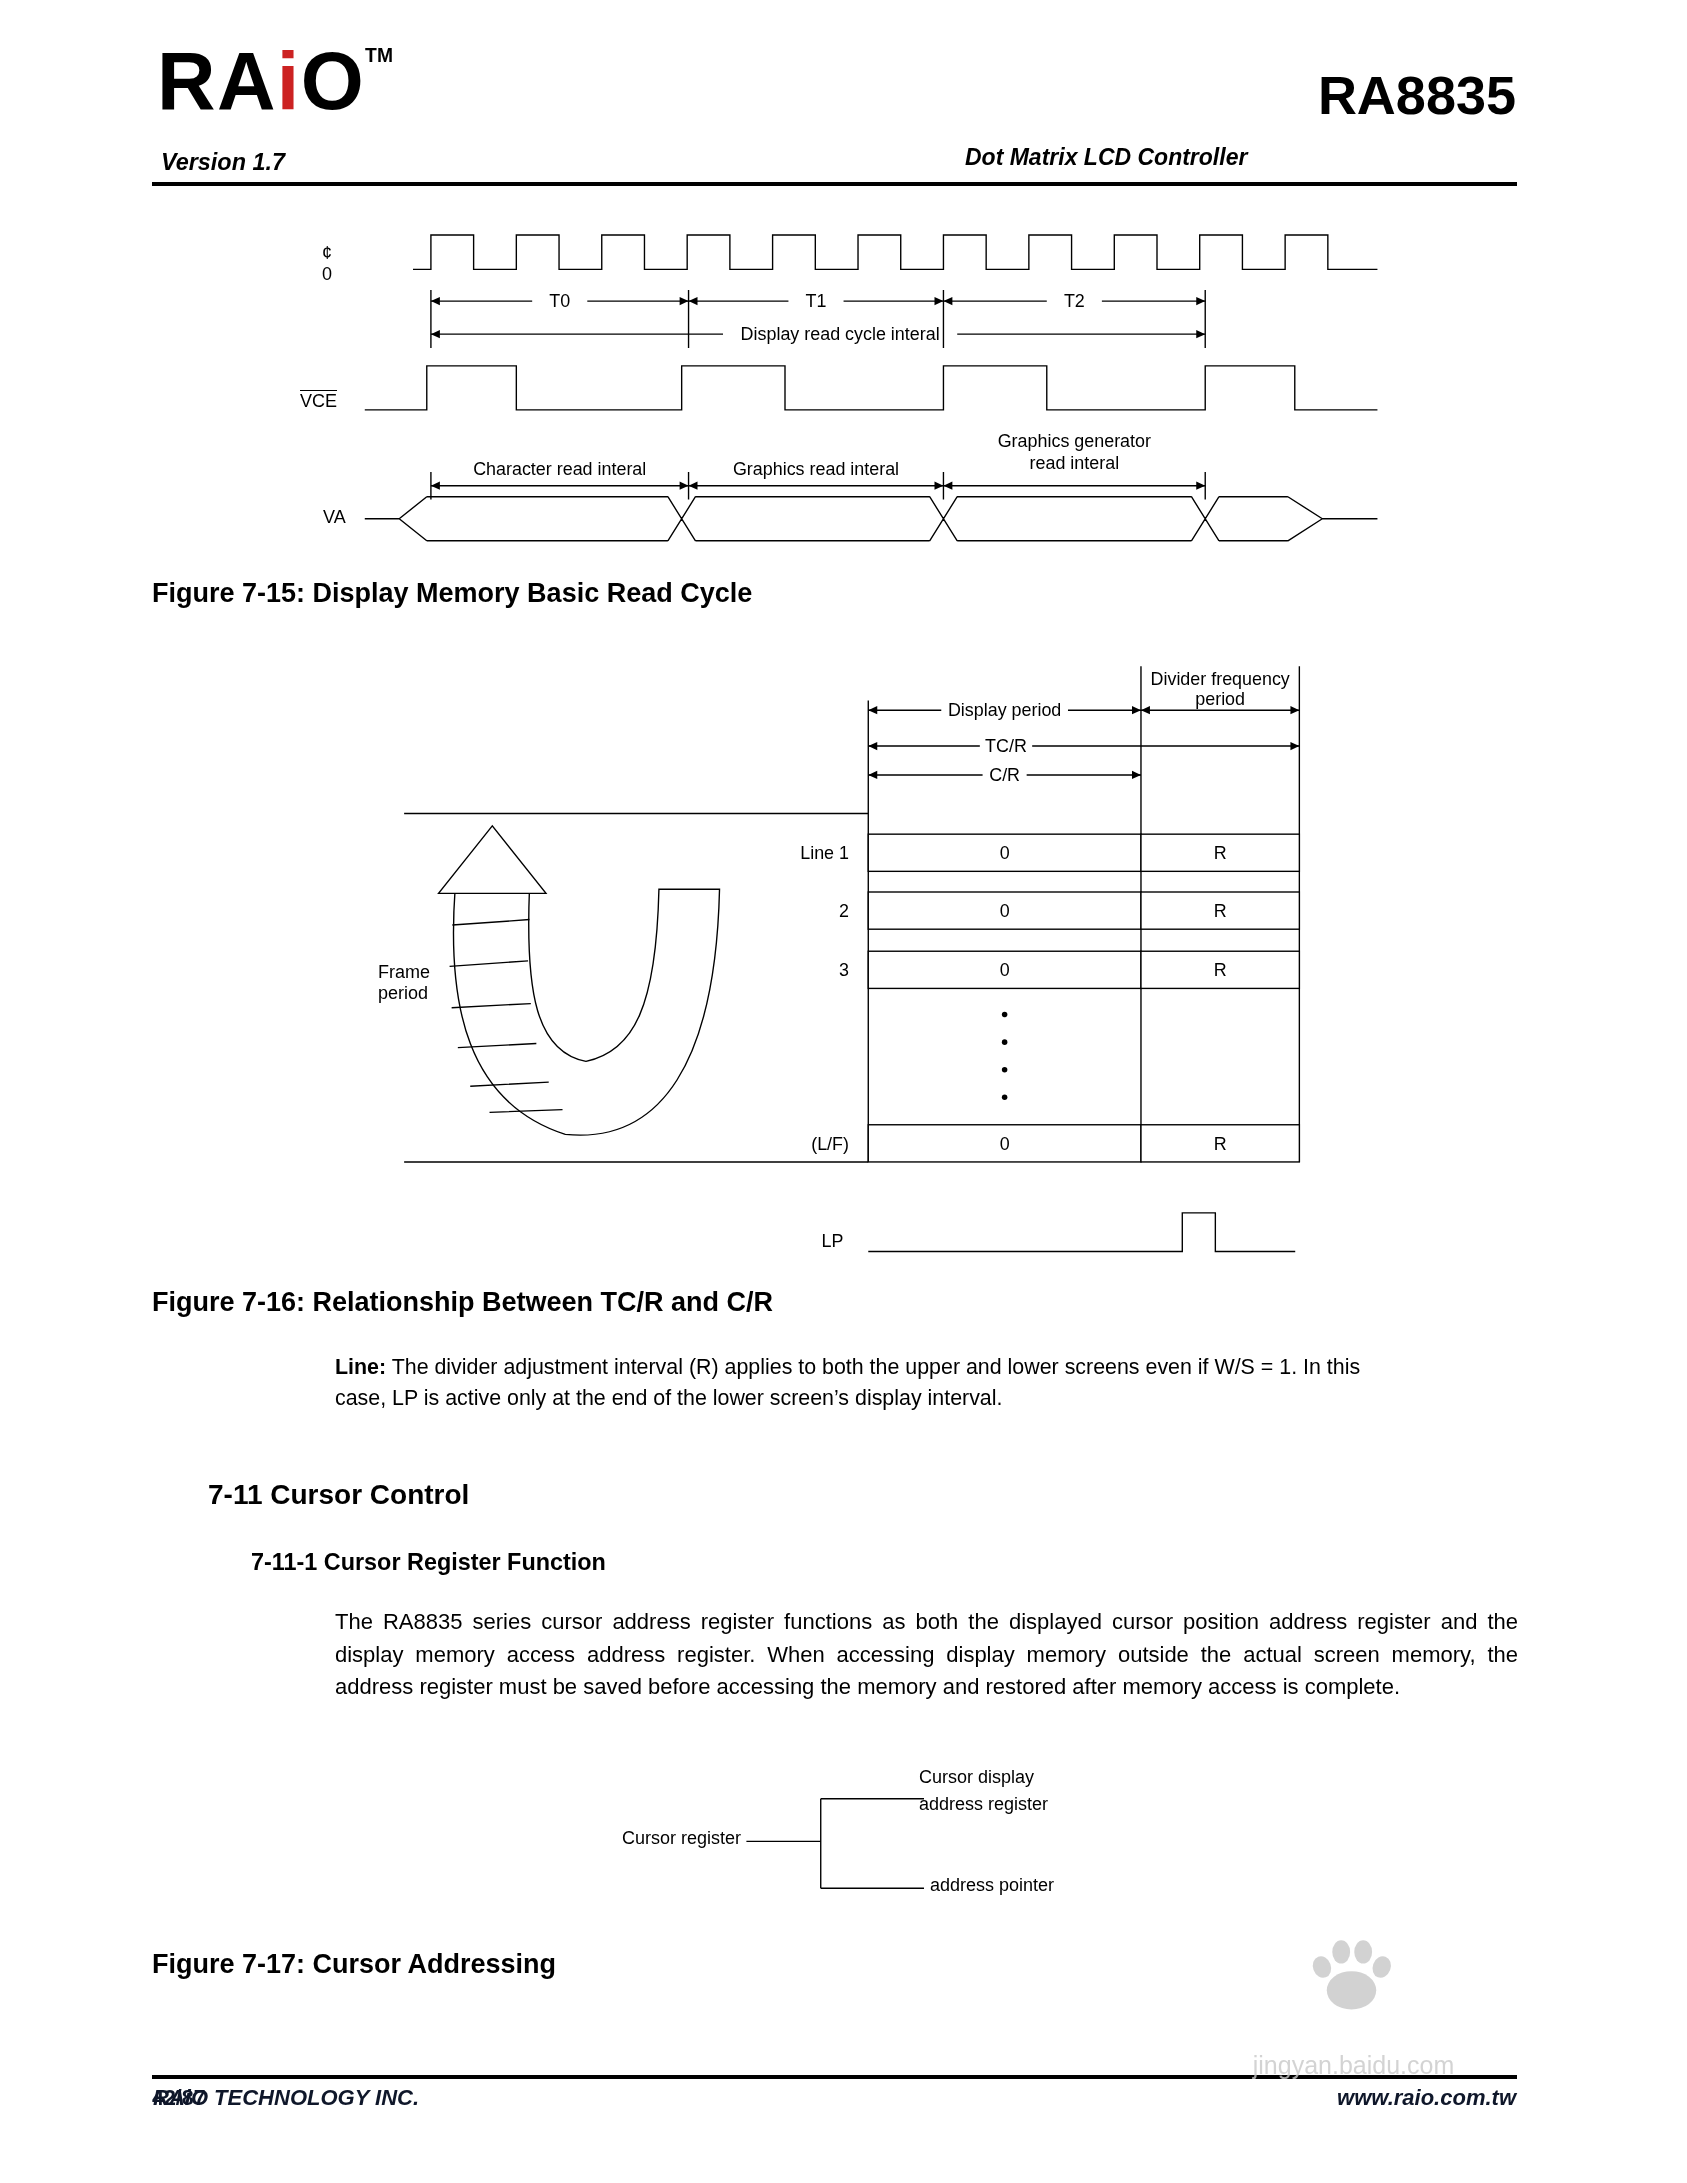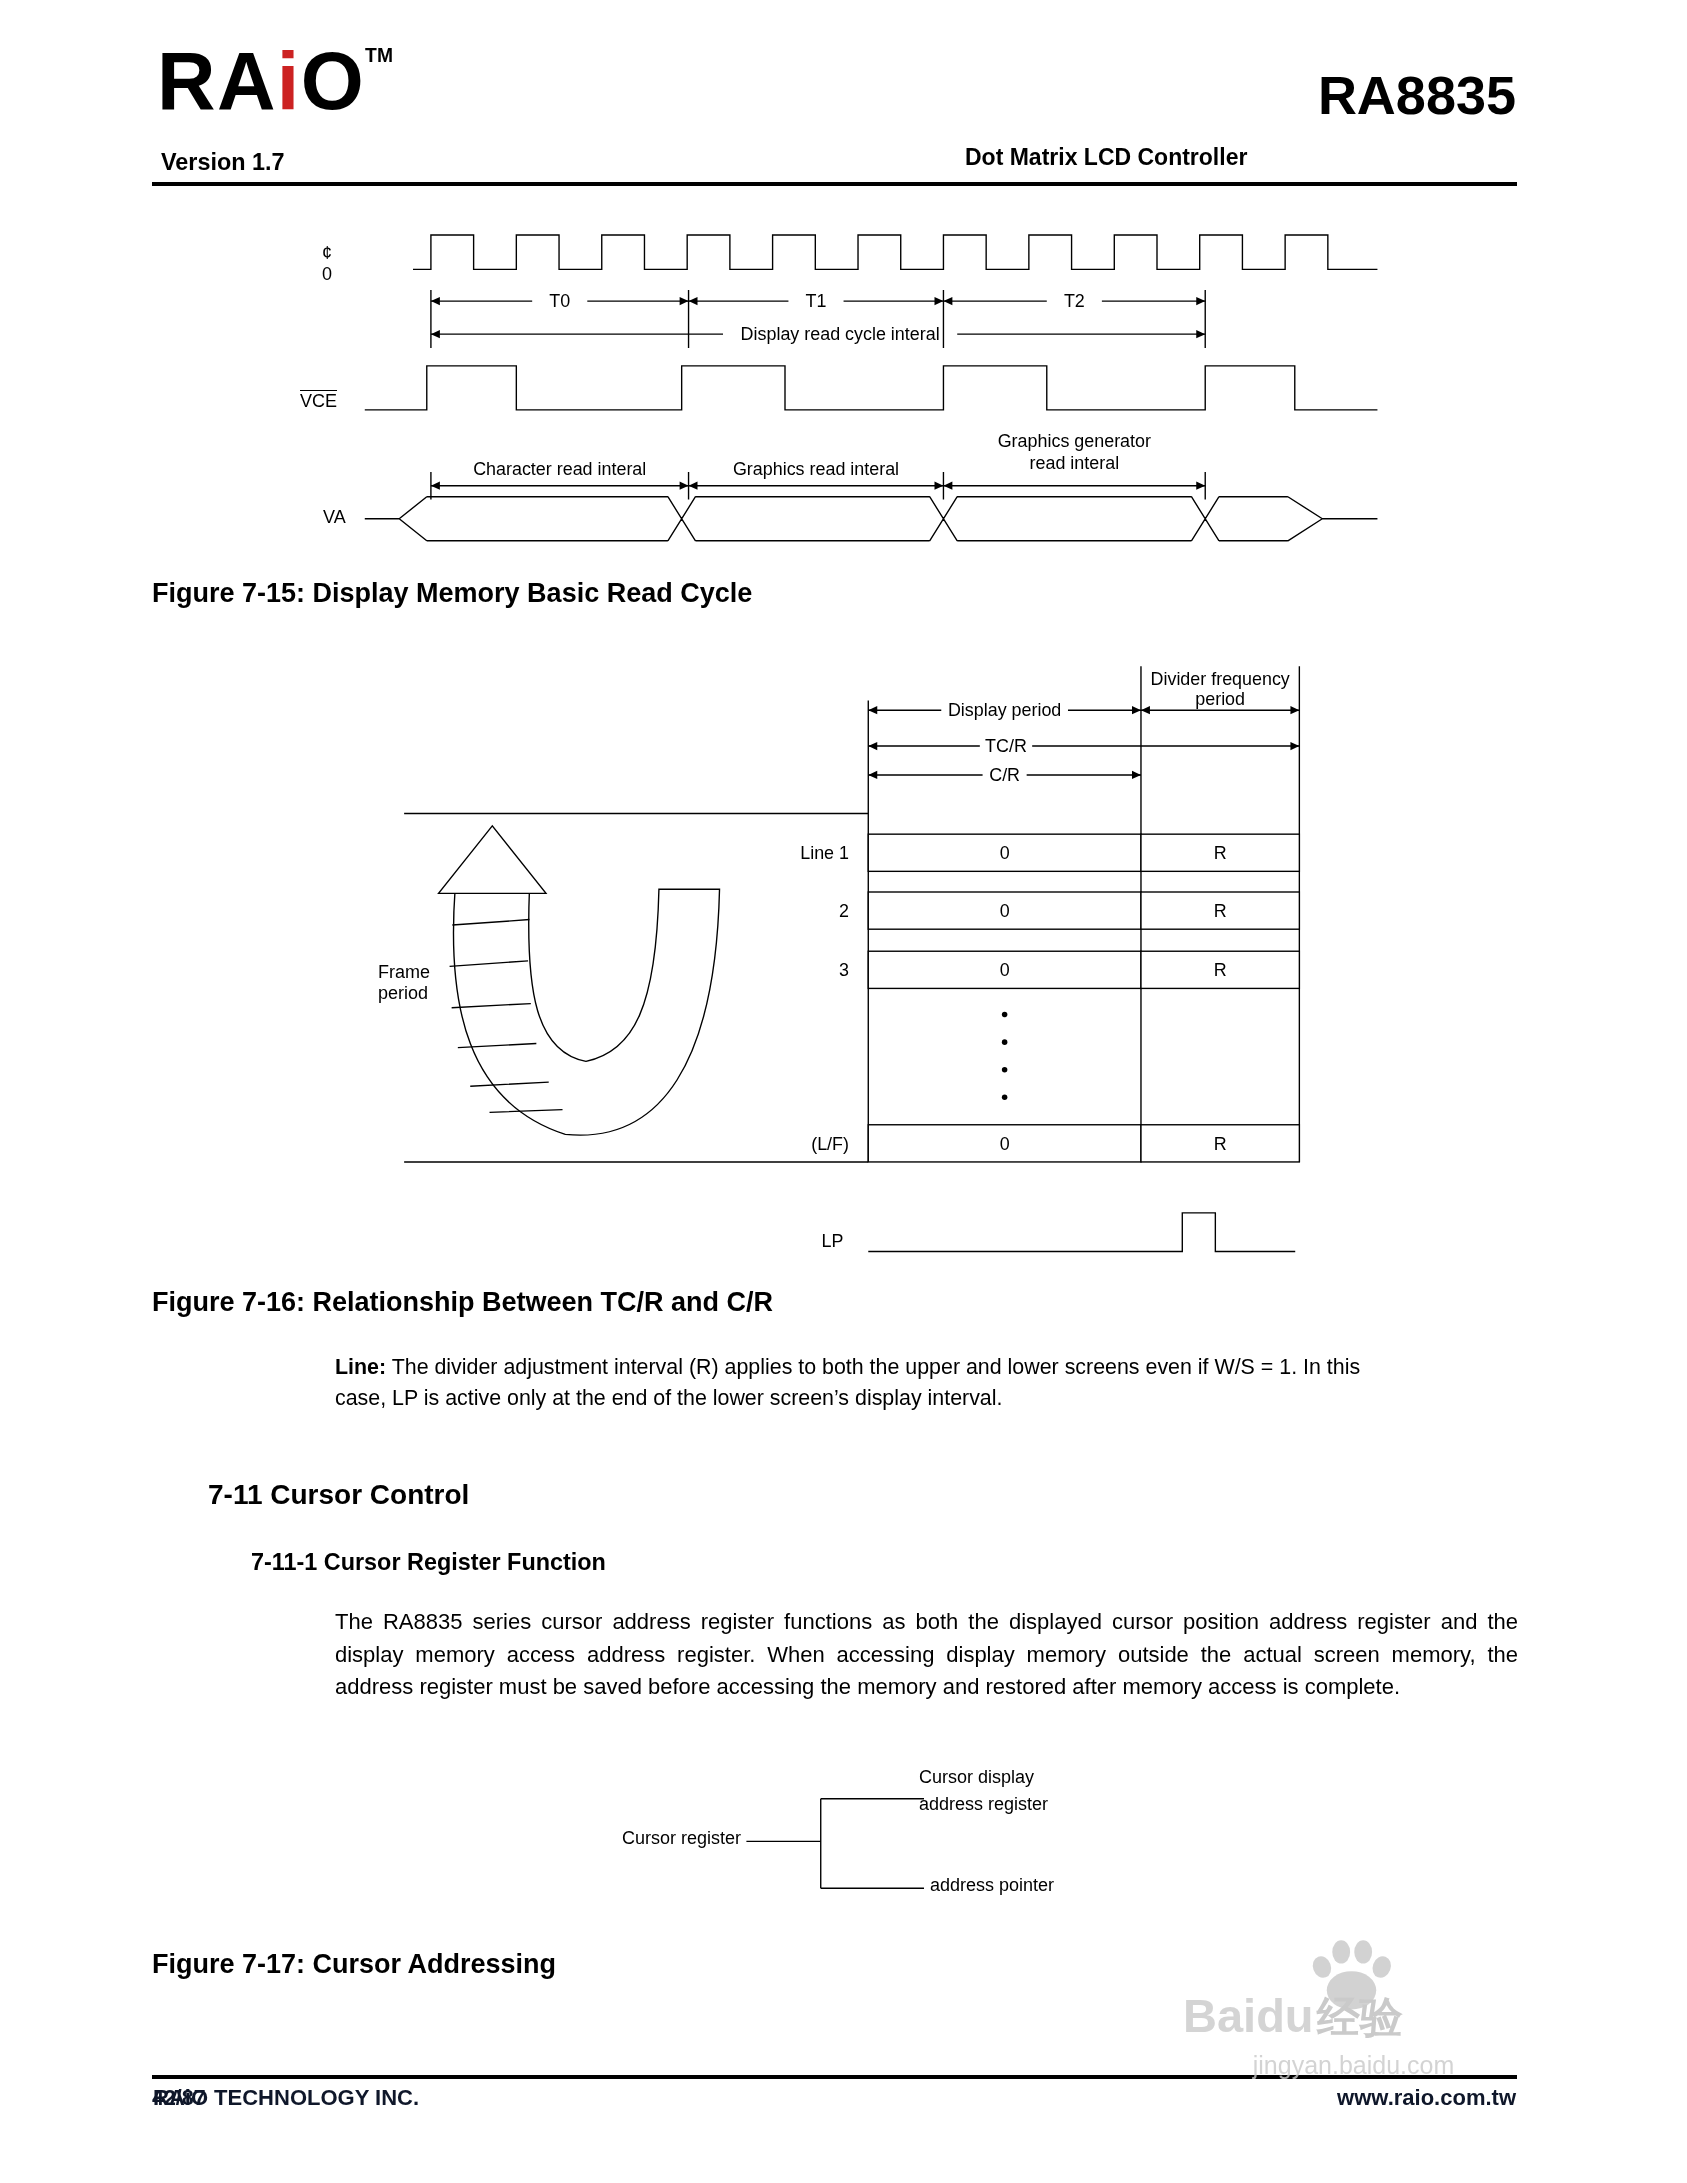--- a/index.html
+++ b/index.html
@@ -1,20 +1,20 @@
 <!DOCTYPE html>
 <html style="font-size:11px"><head>
 <meta charset="utf-8">
 <style>
   *{margin:0;padding:0;box-sizing:border-box}
   html,body{background:#fff}
   body{width:1687px;height:2183px;position:relative;font-family:"Liberation Sans",sans-serif;color:#000;overflow:hidden}
   .abs{position:absolute}
   .b{font-weight:bold}
-  .i{}
+  .i{font-style:italic}
   .blue{color:#0f172a}
   .cap{position:absolute;left:152px;width:1365px;text-align:left;font-size:27px;font-weight:bold}
   .lbl{position:absolute;font-size:18px;line-height:1.15}
   svg{position:absolute;overflow:visible}
   .ln{stroke:#000;stroke-width:2;fill:none}
   .bx{stroke:#000;stroke-width:2;fill:#fff}
   svg text{font-family:"Liberation Sans",sans-serif;font-size:26px;fill:#000}
   .mid{text-anchor:middle}
   .end{text-anchor:end}
   .rule{position:absolute;background:#000}
@@ -194,24 +194,20 @@
 <div class="abs wm" style="left:1165px;top:1930px;width:372px;height:165px;z-index:3">
   <svg style="left:135px;top:4.1px" width="103" height="77" viewBox="0 0 150 112">
     <g fill="#c7c7c7">
       <ellipse cx="75" cy="82" rx="36" ry="28"></ellipse>
       <ellipse cx="32" cy="48" rx="13" ry="16" transform="rotate(-20 32 48)"></ellipse>
       <ellipse cx="60" cy="26" rx="13" ry="17"></ellipse>
       <ellipse cx="92" cy="26" rx="13" ry="17"></ellipse>
       <ellipse cx="119" cy="48" rx="13" ry="16" transform="rotate(20 119 48)"></ellipse>
     </g>
   </svg>
-  <div class="abs" style="left:18px;top:58px;width:345px;white-space:nowrap">
-    <span class="b" style="font-size:47px;color:#cacaca">Baidu</span>
-    <span class="b" style="font-size:43px;color:#bdbdbd">经验</span>
-  </div>
   <div class="abs" style="left:30px;top:121px;width:317px;text-align:center;font-size:25px;color:#c9c9c9">jingyan.baidu.com</div>
 </div>
 
 <div class="abs" style="left:0;top:2067px;width:1687px;height:116px">
   <div class="rule" style="left:152px;top:8.3px;width:1365px;height:3.4px"></div>
   <div class="abs b i blue" style="left:153px;top:18px;font-size:22px">RAiO TECHNOLOGY INC.</div>
   <div class="abs b blue" style="left:152px;top:19.3px;width:1365px;text-align:left;font-size:21.4px">42/87</div>
   <div class="abs b i blue" style="left:1185px;top:18px;width:331px;text-align:right;font-size:22px">www.raio.com.tw</div>
 </div>
 

